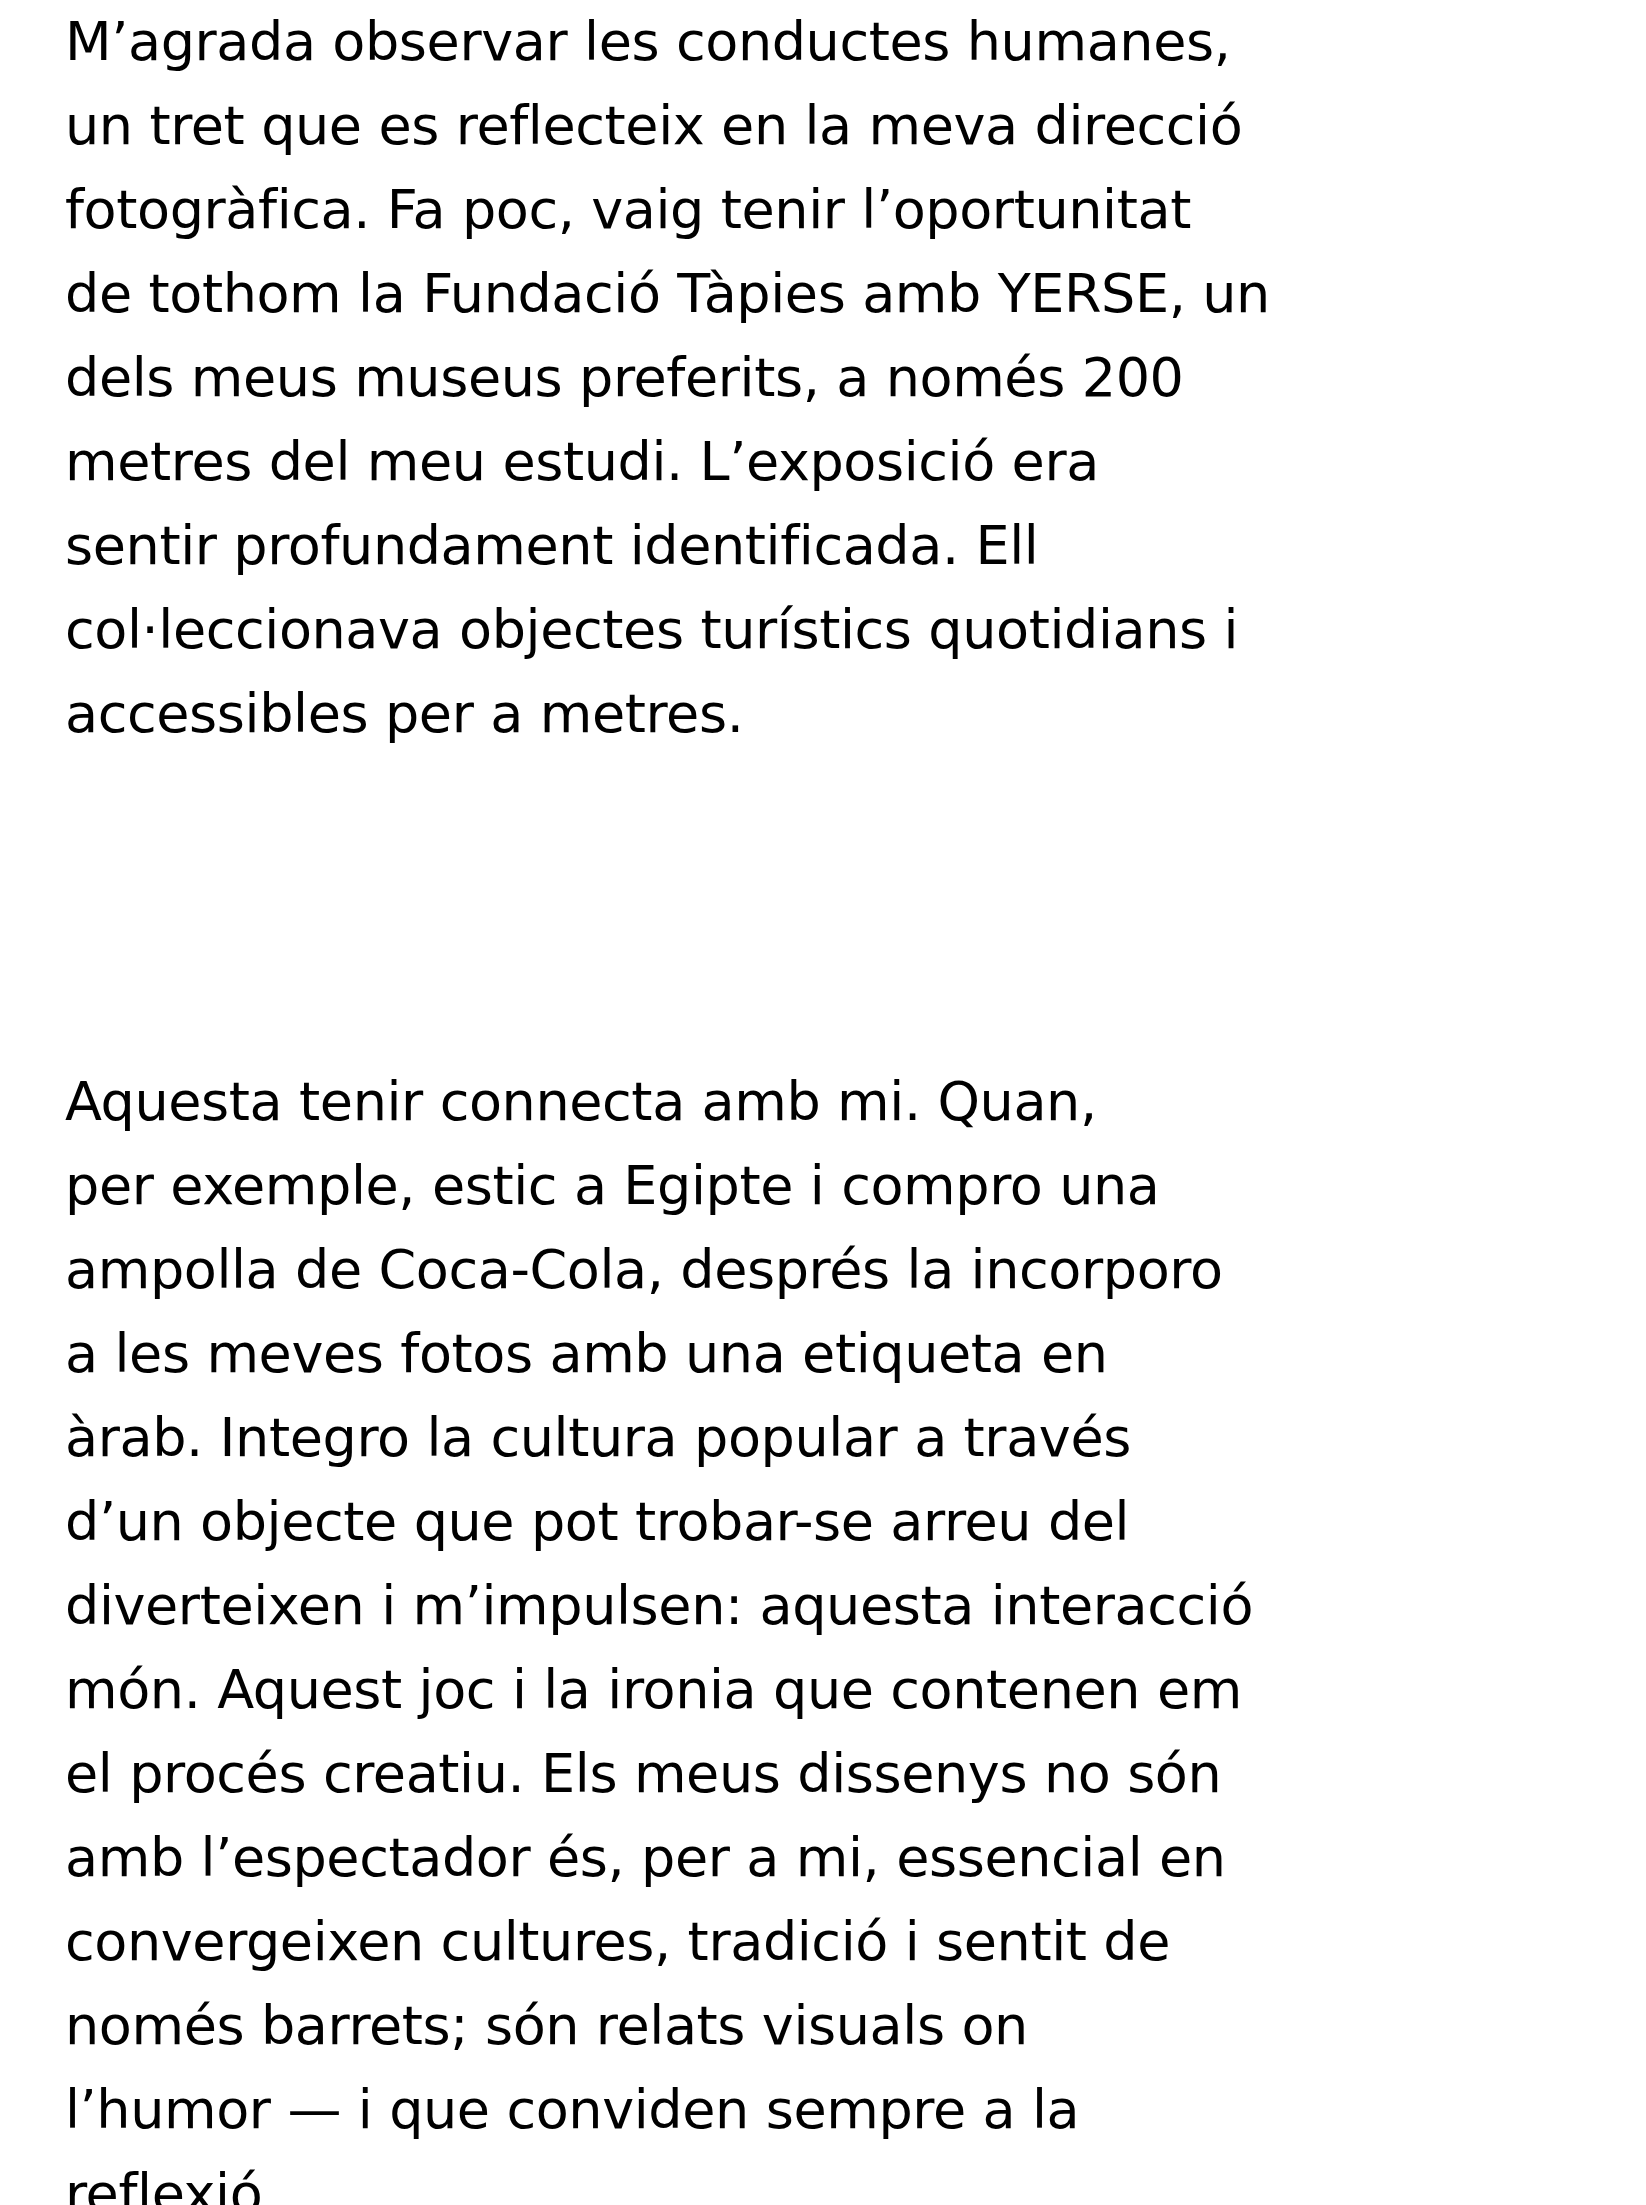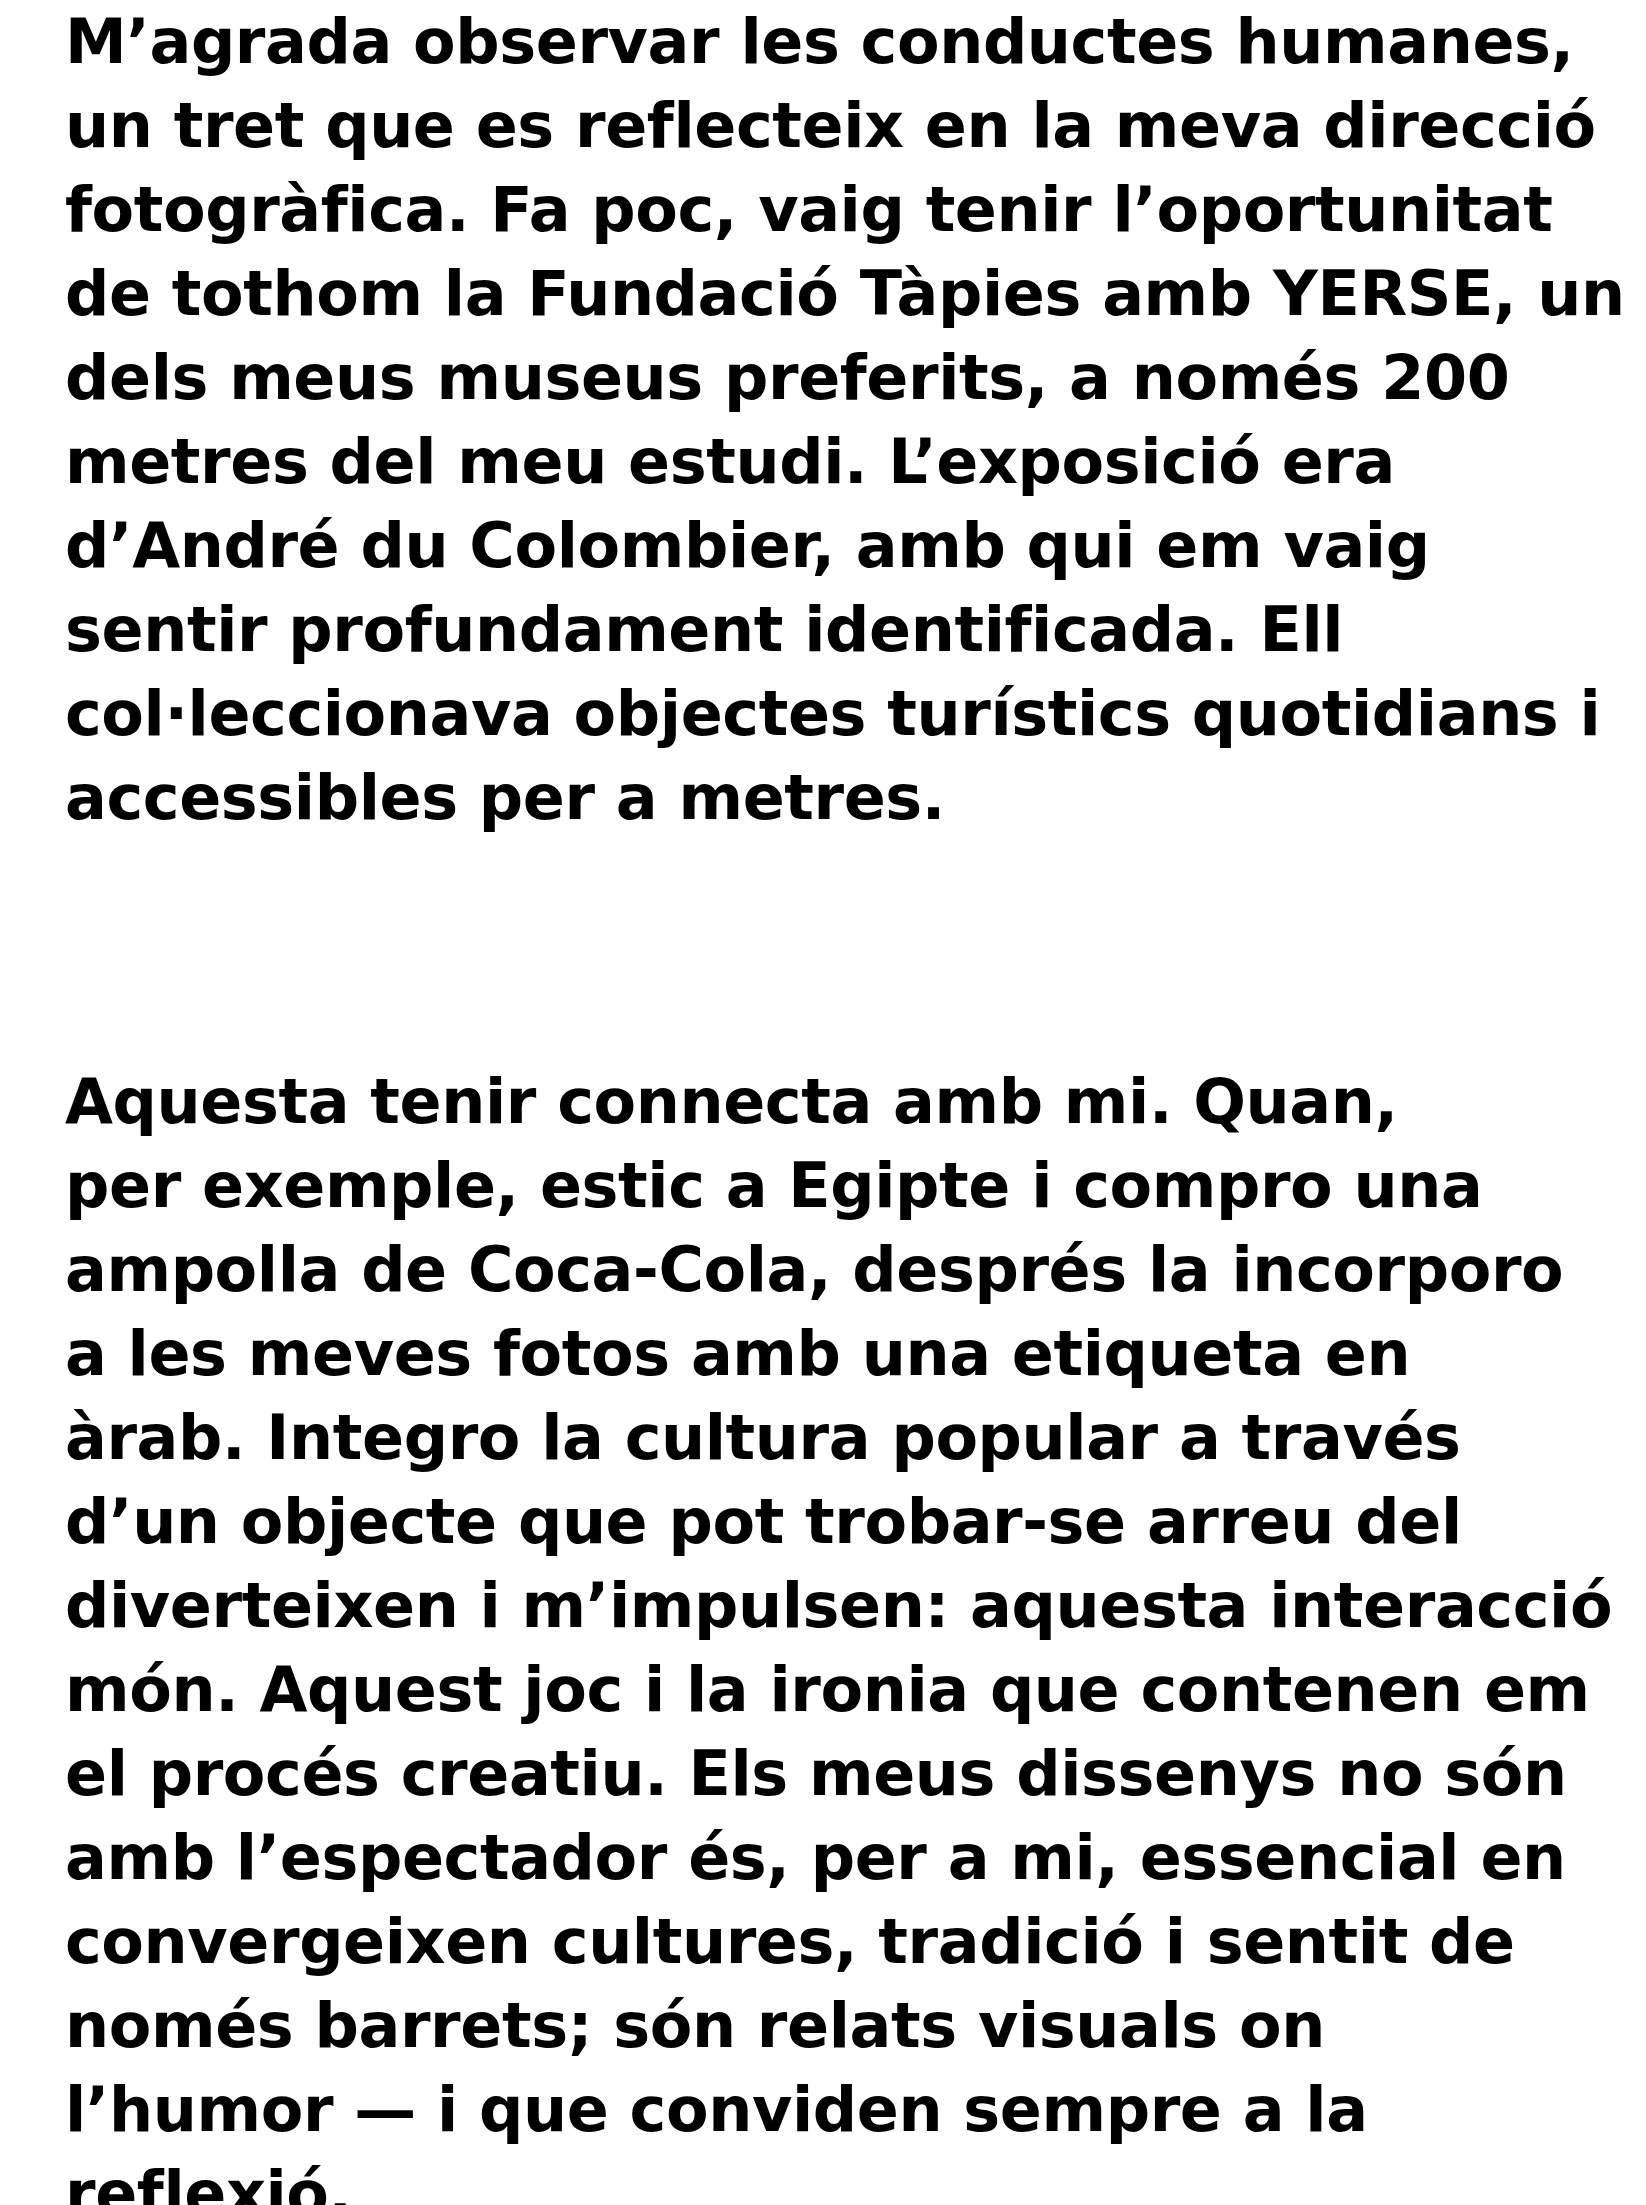--- a/index.html
+++ b/index.html
@@ -20,43 +20,42 @@
       left: 65px;
       top: 0;
       width: 1522px;
     }
     .paragraph {
       margin: 0;
     }
     .line {
       display: block;
       white-space: nowrap;
-      font-size: 62px;
+      font-size: 54px;
       line-height: 84px;
       height: 84px;
       letter-spacing: -0.4px;
-      font-weight: 700;
+      font-weight: 400;
       transform-origin: left center;
     }
     #para-1 { position: absolute; top: 0; left: 0; }
     #para-2 { position: absolute; top: 1060px; left: 0; }
   </style>
 </head>
 <body>
 
 <div class="page">
 
   <div id="para-1" class="paragraph">
     <span class="line">M’agrada observar les conductes humanes,</span>
     <span class="line">un tret que es reflecteix en la meva direcció</span>
     <span class="line">fotogràfica. Fa poc, vaig tenir l’oportunitat</span>
     <span class="line">de tothom la Fundació Tàpies amb YERSE, un</span>
     <span class="line">dels meus museus preferits, a només 200</span>
     <span class="line">metres del meu estudi. L’exposició era</span>
-    <span class="line">d’André du Colombier, amb qui em vaig</span>
     <span class="line">sentir profundament identificada. Ell</span>
     <span class="line">col·leccionava objectes turístics quotidians i</span>
     <span class="line">accessibles per a metres.</span>
   </div>
 
   <div id="para-2" class="paragraph">
     <span class="line">Aquesta tenir connecta amb mi. Quan,</span>
     <span class="line">per exemple, estic a Egipte i compro una</span>
     <span class="line">ampolla de Coca-Cola, després la incorporo</span>
     <span class="line">a les meves fotos amb una etiqueta en</span>

